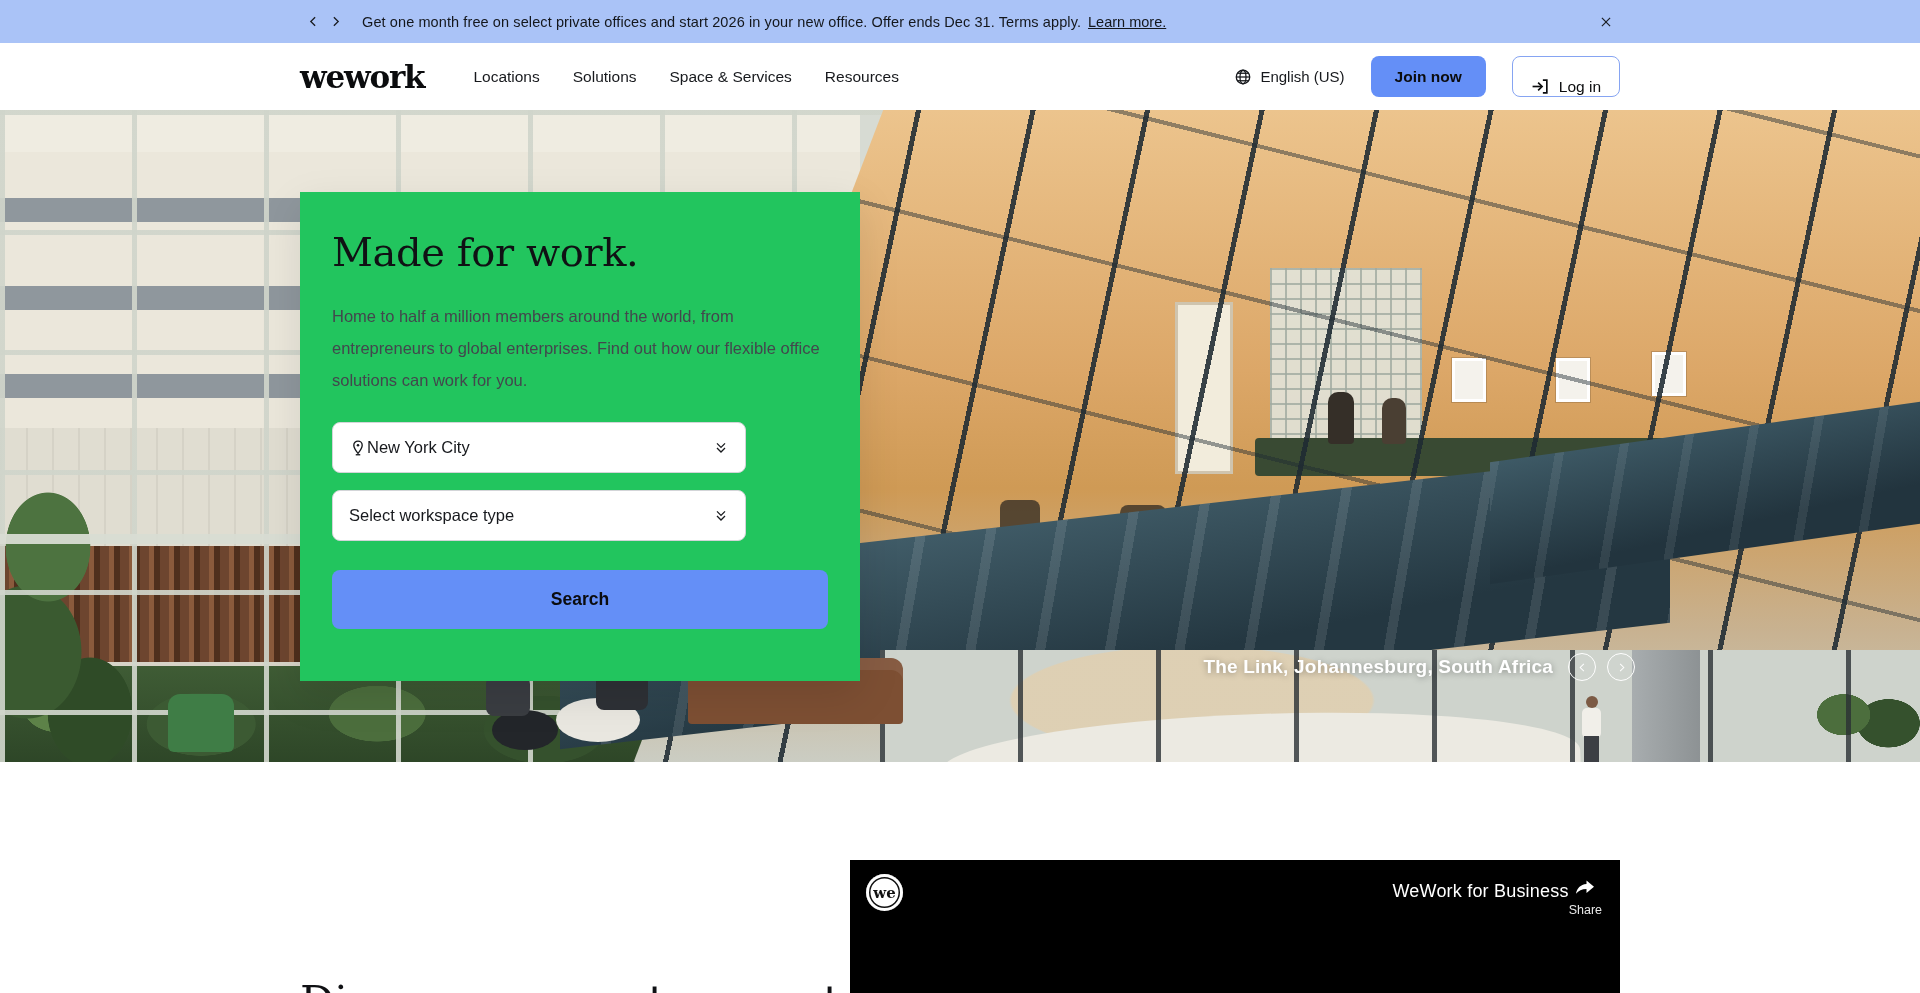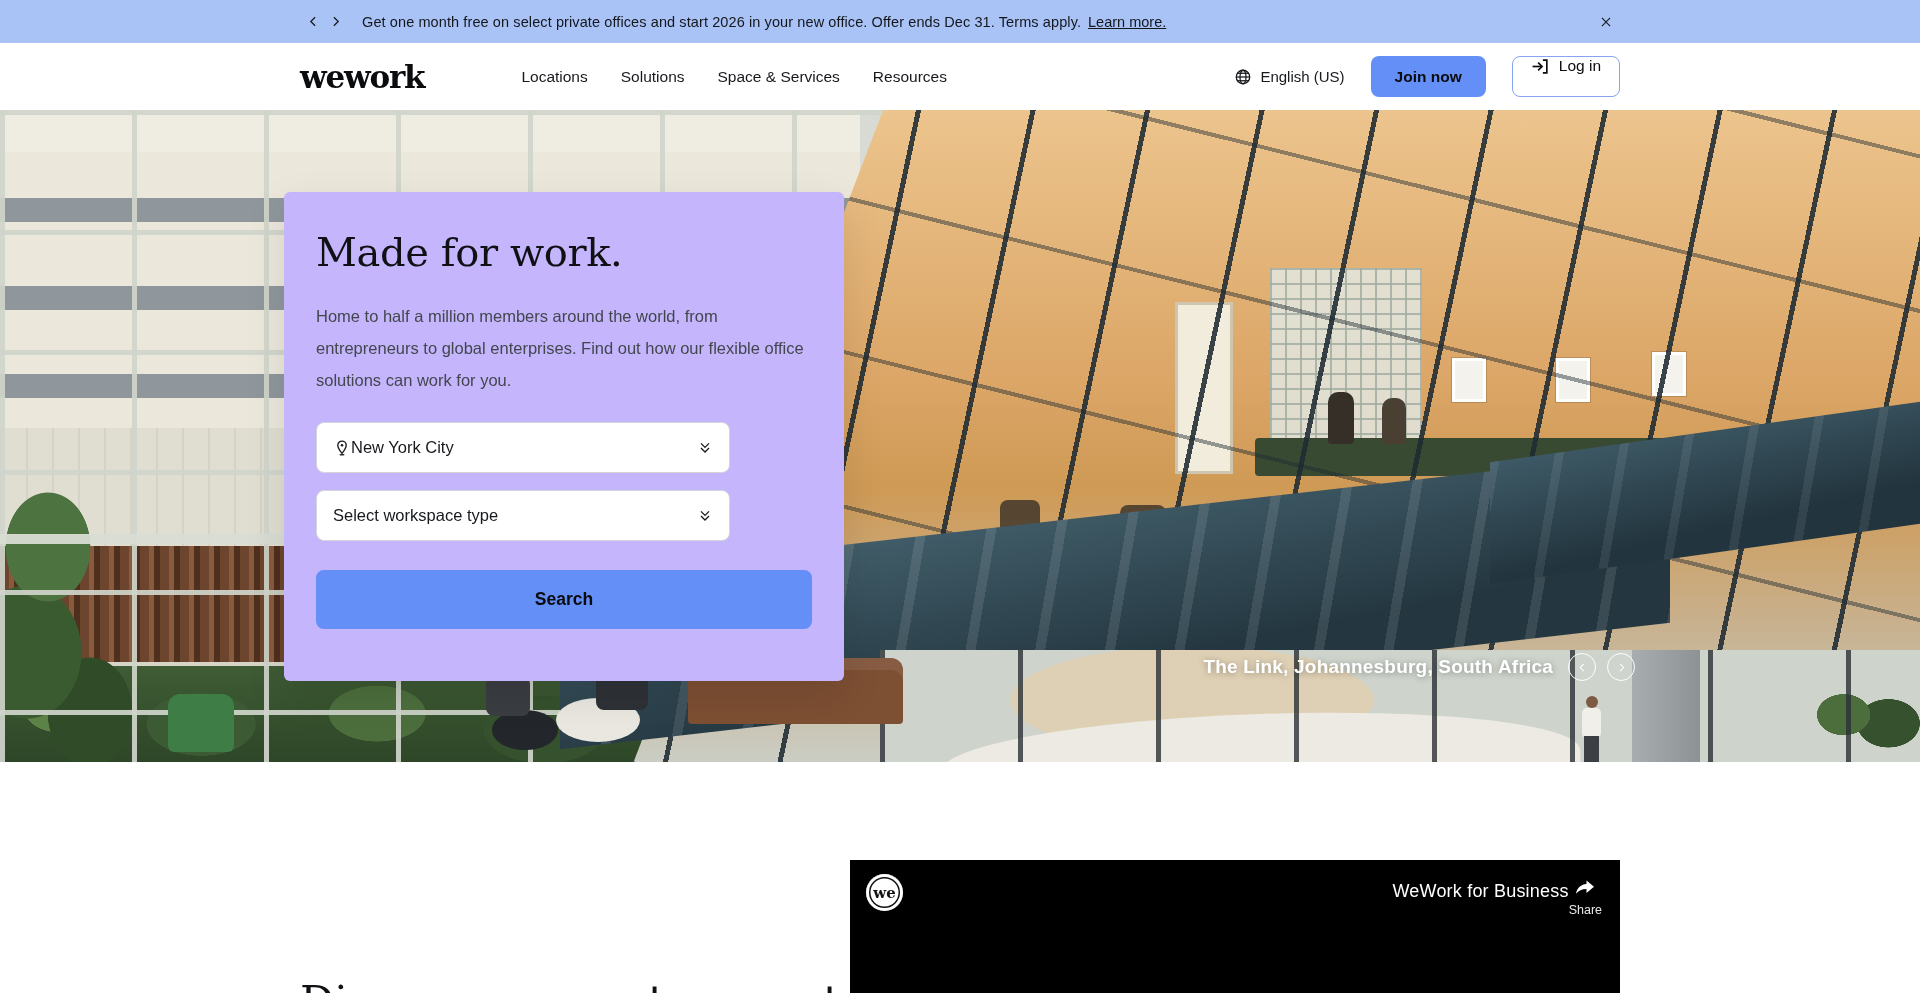--- a/index.html
+++ b/index.html
@@ -9,28 +9,28 @@
 
   
   .banner { position:absolute; left:0; top:0; width:1920px; height:43px; background:#aac3f7; display:flex; align-items:center; }
   .banner-inner { position:relative; width:100%; height:100%; display:flex; align-items:center; padding-left:302px; }
   .banner-arrow { width:22px; height:22px; border:none; background:transparent; color:#1a1d22; cursor:pointer; display:flex; align-items:center; justify-content:center; padding:0; }
   .banner-text { margin-left:16px; font-size:14.5px; color:#14171c; letter-spacing:.1px; }
   .banner-link { margin-left:7px; font-size:14.5px; color:#14171c; text-decoration:underline; cursor:pointer;text-align:center; }
   .banner-close { position:absolute; right:303px; top:10px; width:23px; height:23px; border:none; background:transparent; color:#1a1d22; font-size:17px; cursor:pointer; display:flex; align-items:center; justify-content:center; }
 
   
-  .header { position:absolute; left:0; top:43px; width:1920px; height:67px; background:#fff; display:flex; align-items:center; padding:0 300px;gap:48px; }
+  .header { position:absolute; left:0; top:43px; width:1920px; height:67px; background:#fff; display:flex; align-items:center; padding:0 300px; }
   .logo { font-family:"DejaVu Serif","Liberation Serif",serif; font-weight:700; font-size:31px; letter-spacing:-1.2px; color:#0b0c0e; cursor:pointer; }
   .nav { display:flex; align-items:center; margin-left:49px; gap:33px; }
   .nav-item { font-size:15.5px; color:#17191d; cursor:pointer; white-space:nowrap; }
   .header-right { margin-left:auto; display:flex; align-items:center; gap:26px; }
   .lang { display:flex; align-items:center; gap:8px; font-size:15px; color:#17191d; cursor:pointer; }
   .btn-join { height:41px; padding:0 24px; background:#648ff7; color:#0b0c0e; font-weight:700; font-size:15.5px; border:none; border-radius:8px; cursor:pointer; }
-  .btn-login { height:41px; padding:0 18px; background:#fff; color:#0b0c0e; font-size:15.5px; border:1.5px solid #86a4f2; border-radius:8px; cursor:pointer; display:flex; align-items:flex-start; gap:9px; }
+  .btn-login { height:41px; padding:0 18px; background:#fff; color:#0b0c0e; font-size:15.5px; border:1.5px solid #86a4f2; border-radius:8px; cursor:pointer; display:flex; align-items:flex-end; gap:9px; }
 
   
   .hero { position:absolute; left:0; top:110px; width:1920px; height:652px; overflow:hidden; background:#d7dbd3; }
   .hero > div { position:absolute; }
   .building { left:0; top:0; width:860px; height:330px; background:repeating-linear-gradient(180deg,#8f979d 0 24px,#ebe7db 24px 88px); }
   .building-top { left:0; top:0; width:860px; height:42px; background:#efece1; }
   .concrete { left:0; top:318px; width:860px; height:120px; background:#e0ddd1; background-image:repeating-linear-gradient(90deg,rgba(0,0,0,.05) 0 2px,transparent 2px 26px); }
   .slats { left:0; top:436px; width:860px; height:118px; background:repeating-linear-gradient(90deg,#6d452f 0 9px,#8a5a3c 9px 14px,#4f2f1d 14px 20px); }
   .terrace { left:0; top:552px; width:860px; height:36px; background:#d7d4c8; }
   .greenery { left:-10px; top:556px; width:880px; height:106px; background:
@@ -99,21 +99,21 @@
   .side-table-light { left:556px; top:588px; width:84px; height:44px; background:#e9e7e0; border-radius:50%; }
   .chair-dark1 { left:596px; top:556px; width:52px; height:44px; background:#2e3136; border-radius:8px; }
   .chair-dark2 { left:486px; top:566px; width:44px; height:40px; background:#3a3d42; border-radius:8px; }
   .chair-green { left:168px; top:584px; width:66px; height:58px; background:#3f7d46; border-radius:12px 12px 6px 6px; }
 
   .caption-row { left:16px; top:543px; width:1920px; height:28px; display:flex; align-items:center; justify-content:flex-end; padding-right:301px; gap:11px; z-index:40; }
   .caption { color:#fff; font-weight:700; font-size:19px; letter-spacing:.2px; text-shadow:0 1px 6px rgba(0,0,0,.35); margin-right:4px; }
   .circle-btn { width:28px; height:28px; border-radius:50%; border:1.6px solid #fff; background:rgba(255,255,255,.04); color:#fff; cursor:pointer; display:flex; align-items:center; justify-content:center; padding:0; }
 
   
-  .card { left:284px; top:82px; width:560px; height:489px; background:#c4b5fd; border-radius:6px; padding:38px 32px 0; z-index:50; box-shadow:0 14px 40px rgba(0,0,0,.10); }
+  .card { left:300px; top:82px; width:560px; height:489px; background:#22c55e; border-radius:0; padding:38px 32px 0; z-index:50; box-shadow:0 14px 40px rgba(0,0,0,.10); }
   .card-title { font-family:"DejaVu Serif","Liberation Serif",serif; font-size:40px; line-height:44px; color:#101114; letter-spacing:-.4px; font-weight:500; }
   .card-desc { margin-top:26px; font-size:16.5px; line-height:32px; color:#43474d; }
   .select { margin-top:0; width:414px; height:51px; border:1px solid #d3d5d8; border-radius:8px; background:#fff; display:flex; align-items:center; padding:0 16px; gap:0; cursor:pointer; }
   .select.first { margin-top:26px; }
   .select.second { margin-top:17px; }
   .select-text { font-size:16.5px; color:#17191d; flex:1; text-align:left; }
   .btn-search { margin-top:29px; width:496px; height:59px; background:#648ff7; border:none; border-radius:8px; font-weight:700; font-size:17.5px; color:#0b0c0e; cursor:pointer; font-family:inherit; }
 
   
   .video { position:absolute; left:850px; top:860px; width:770px; height:433px; background:#000; z-index:5; cursor:pointer; }

